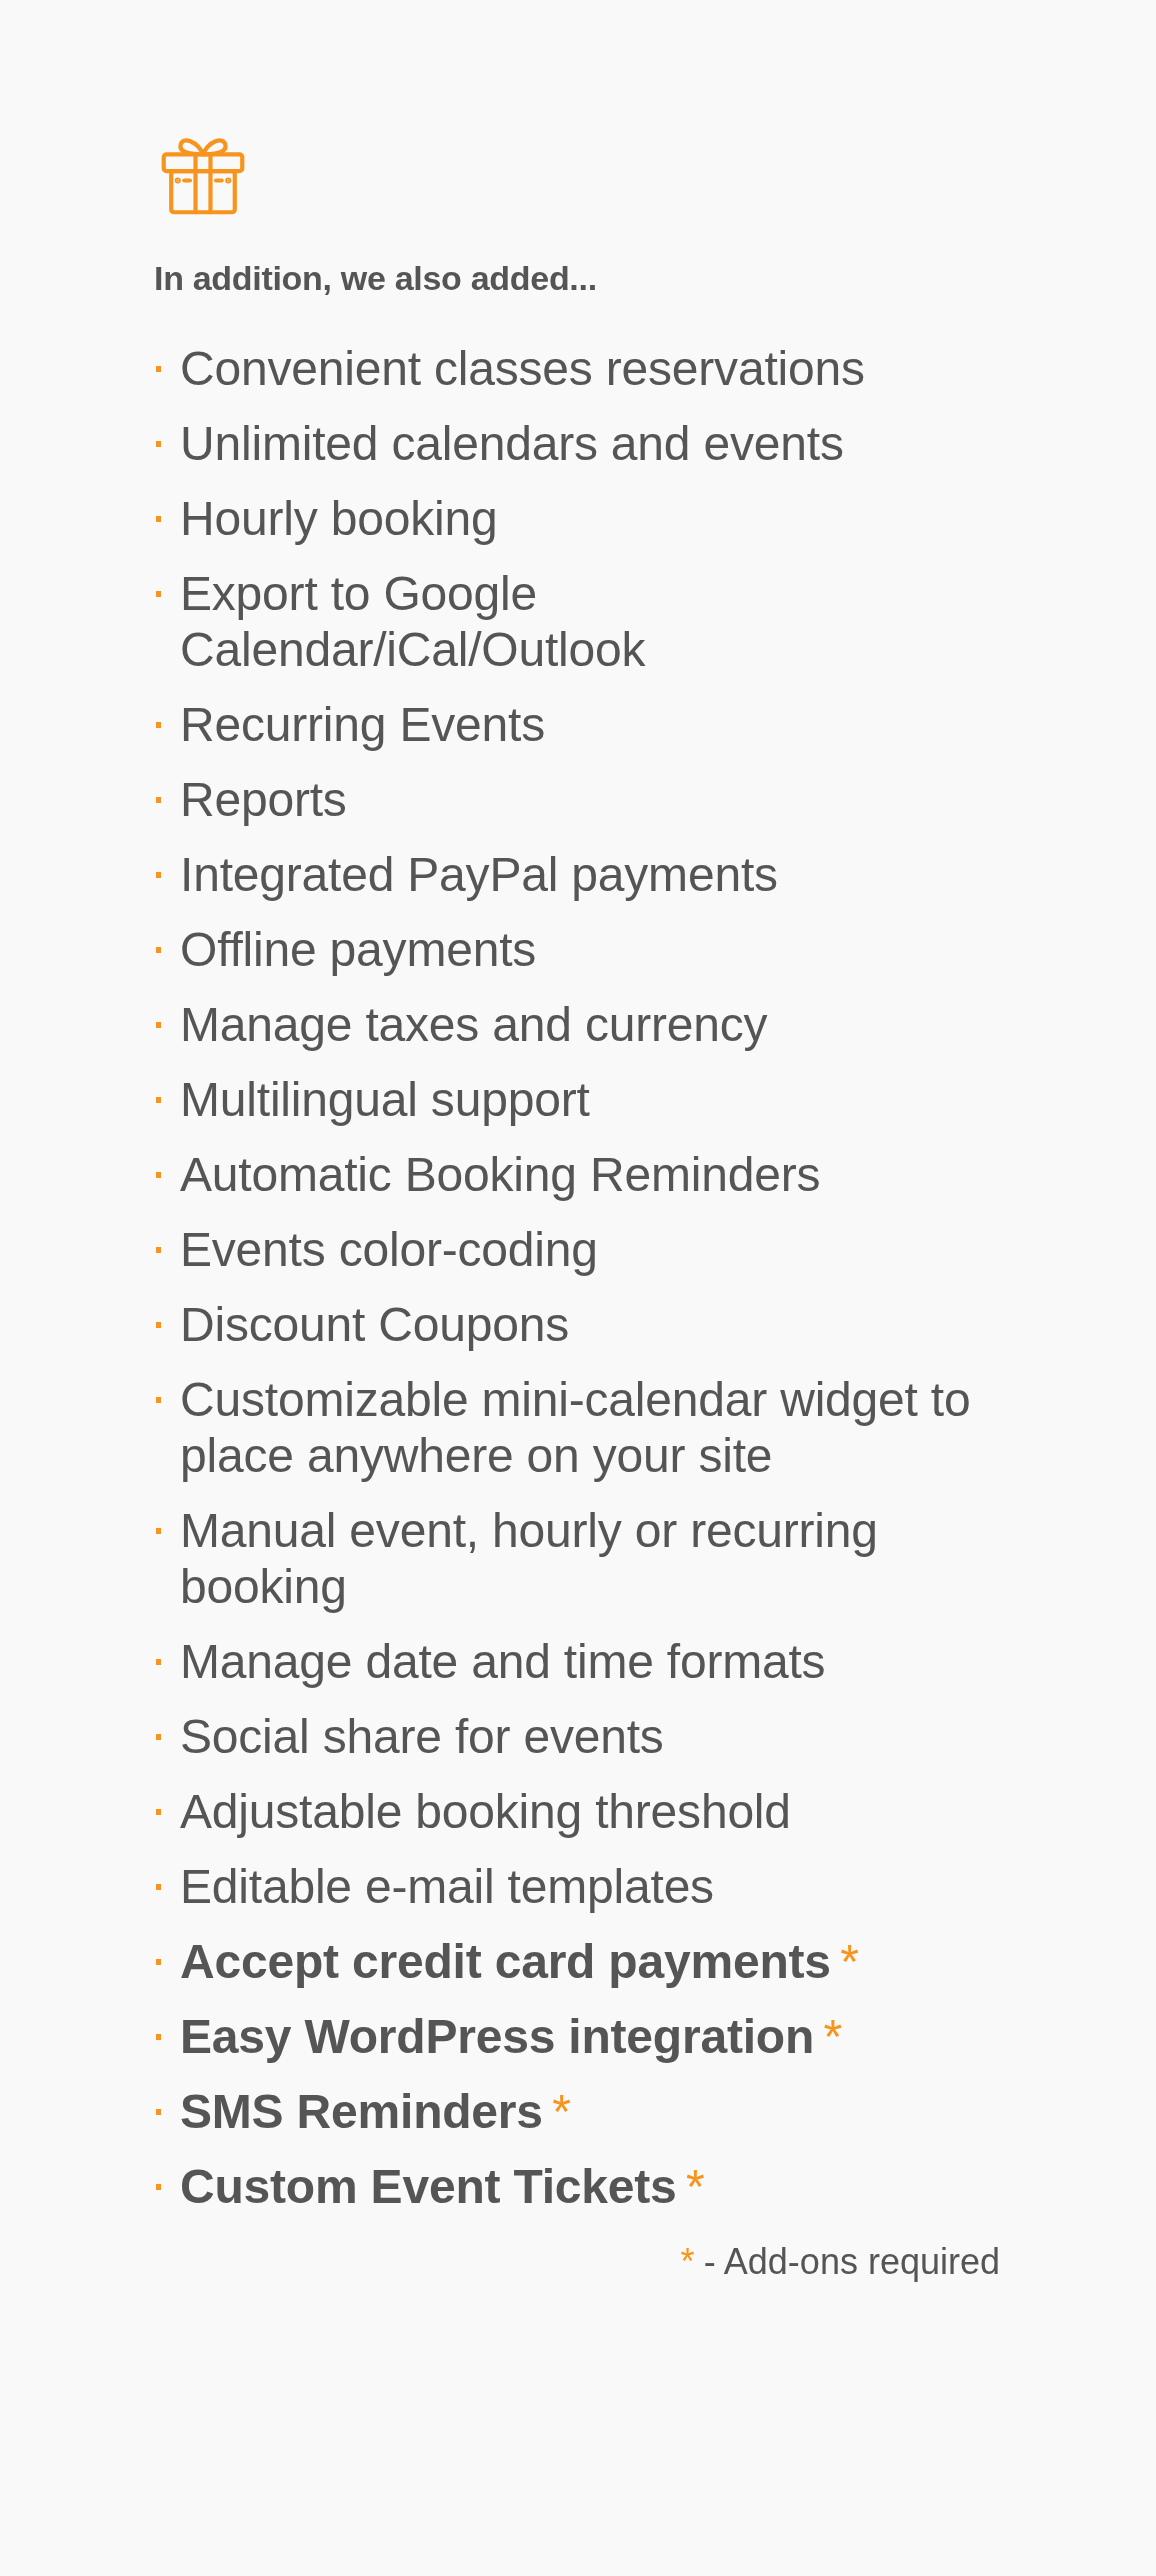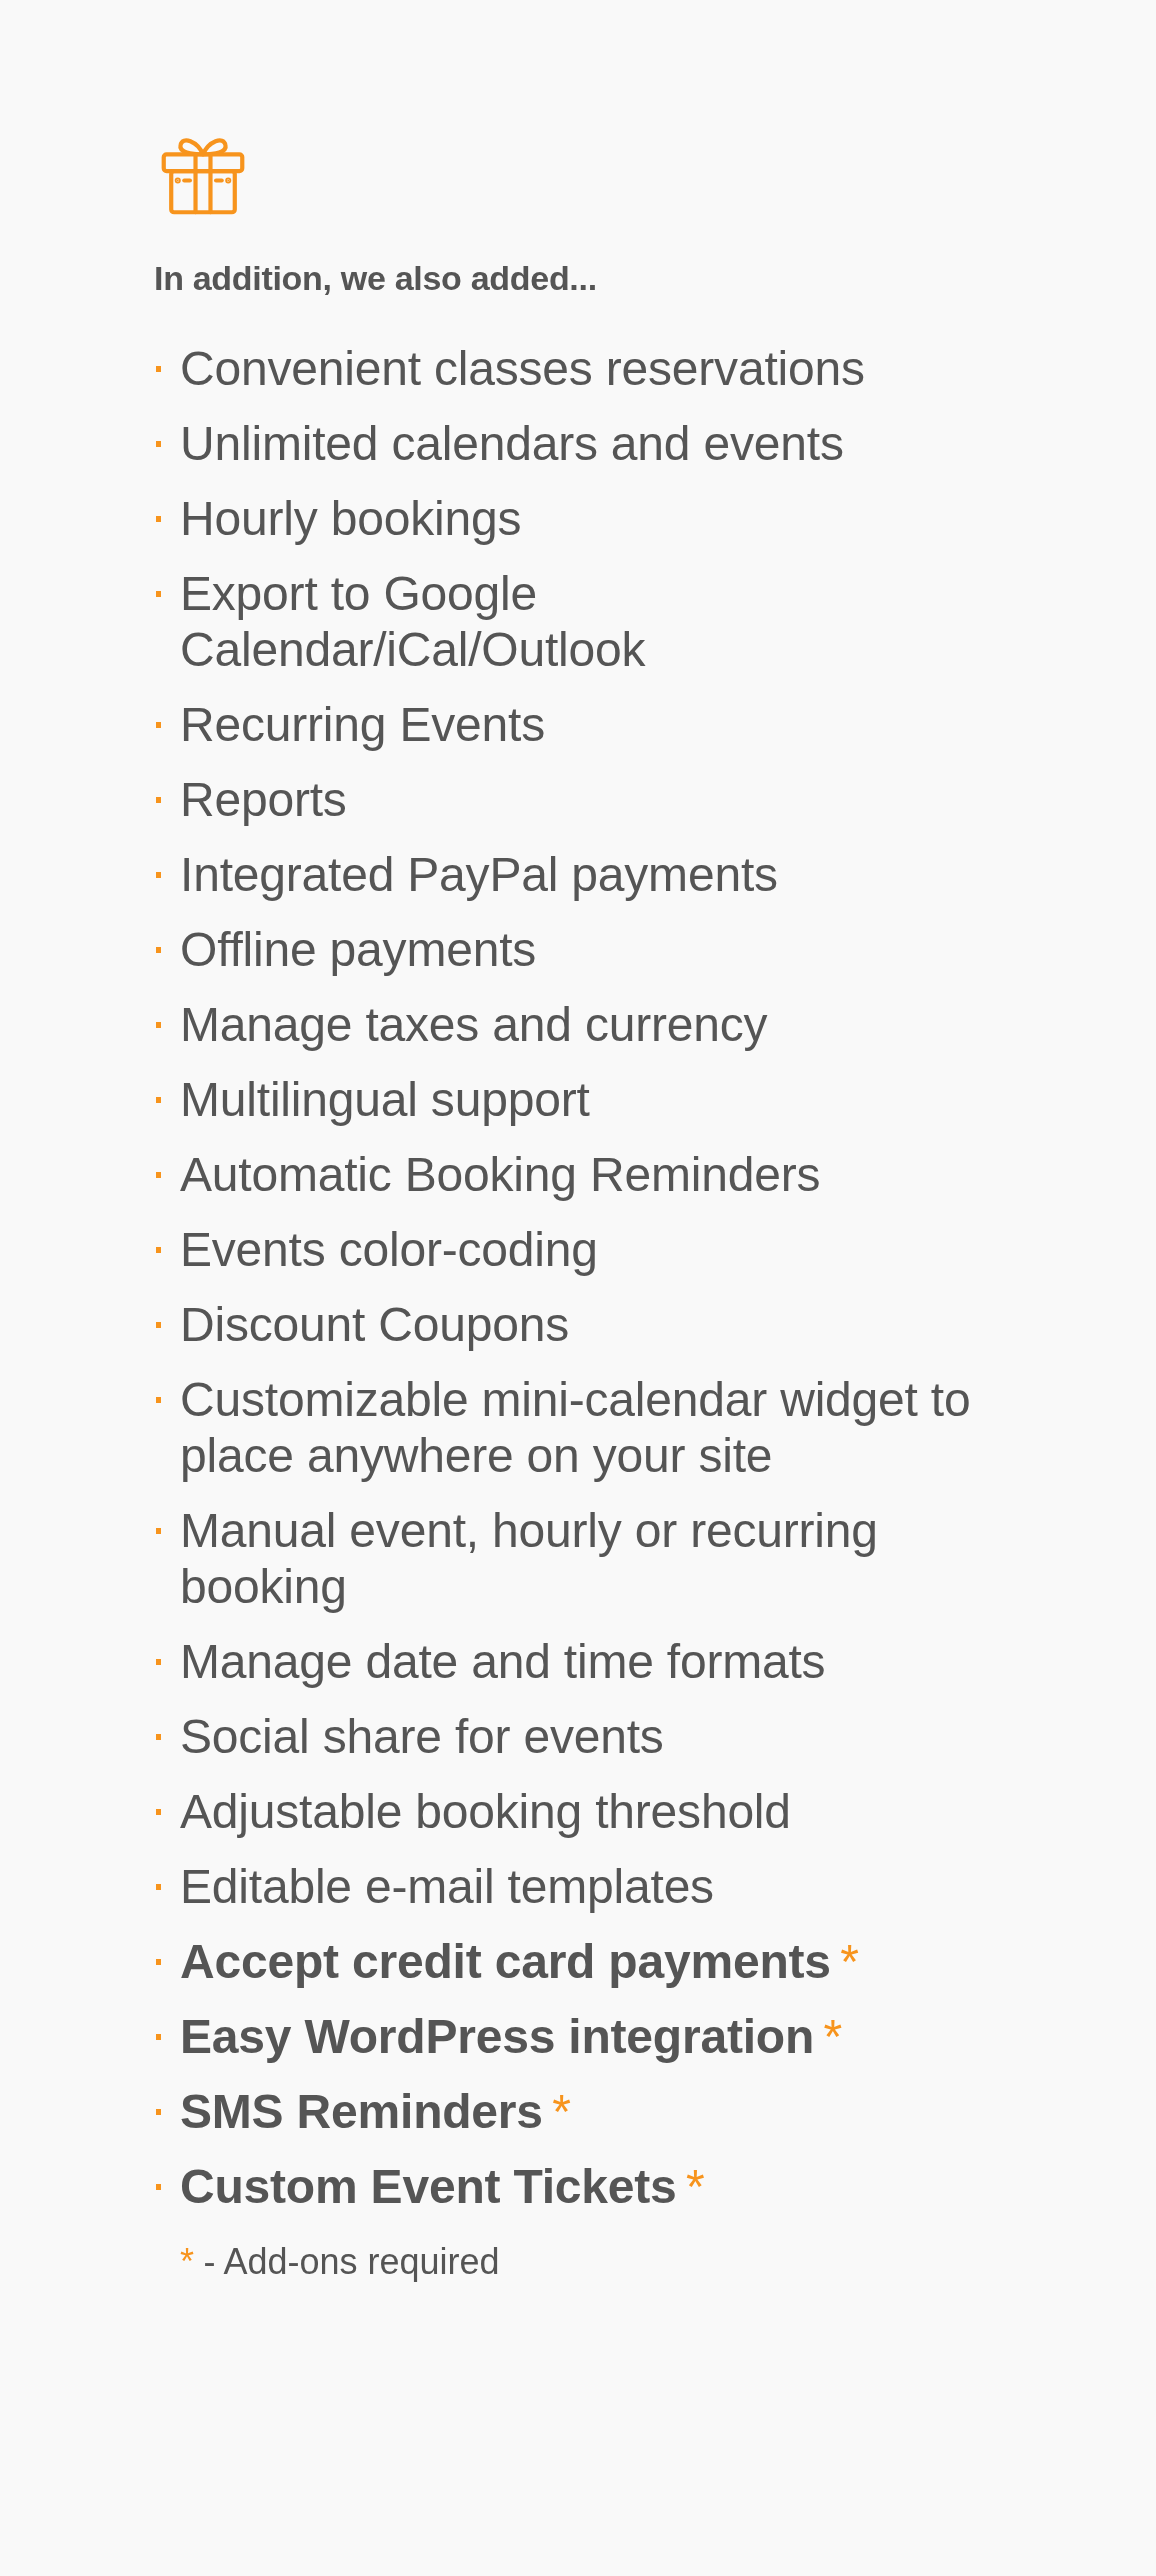--- a/index.html
+++ b/index.html
@@ -18,21 +18,21 @@
   ul { list-style:none; margin:0; padding:0; position:absolute; top:211px; left:0; width:846px; }
   li {
     position:relative; padding-left:26px; font-size:48px; line-height:56px;
     margin-bottom:19px; font-weight:400; color:#555555; letter-spacing:-0.2px;
   }
   li .bullet {
     position:absolute; left:1.9px; top:25.4px; width:5.6px; height:5.6px; background:#f7941d;
   }
   li.bold { font-weight:700; }
   li .star { color:#f7941d; font-weight:400; margin-left:9.4px; }
-  .note { padding-left:26px; font-size:36px; line-height:56px; color:#555555; }
+  .note { padding-left:26px; font-size:36px; line-height:56px; color:#555555;text-align:right; }
   .note .star { color:#f7941d; margin-right:9.4px; }
 </style>
 </head>
 <body>
 
 <div class="wrap">
   <svg class="gift" viewBox="0 0 92 92" fill="none" stroke="#f7941d" stroke-width="4.5" stroke-linejoin="round" stroke-linecap="round">
     <path d="M46 26 C40 12 24 6 22 16 C20 24 34 26 46 26 Z"></path>
     <path d="M46 26 C52 12 68 6 70 16 C72 24 58 26 46 26 Z"></path>
     <rect x="4" y="26" width="84" height="18" rx="3"></rect>
@@ -43,21 +43,21 @@
     <line x1="60" y1="54" x2="66" y2="54"></line>
     <circle cx="19" cy="54" r="1" fill="#f7941d"></circle>
     <circle cx="73" cy="54" r="1" fill="#f7941d"></circle>
   </svg>
 
   <h2>In addition, we also added...</h2>
 
   <ul id="feature-list">
       <li><span class="bullet"></span><span>Convenient classes reservations</span></li>
       <li><span class="bullet"></span><span>Unlimited calendars and events</span></li>
-      <li><span class="bullet"></span><span>Hourly bookings</span></li>
+      <li><span class="bullet"></span><span>Hourly booking</span></li>
       <li><span class="bullet"></span><span>Export to Google Calendar/iCal/Outlook</span></li>
       <li><span class="bullet"></span><span>Recurring Events</span></li>
       <li><span class="bullet"></span><span>Reports</span></li>
       <li><span class="bullet"></span></li>
       <li><span class="bullet"></span><span>Integrated PayPal payments</span></li>
       <li><span class="bullet"></span><span>Offline payments</span></li>
       <li><span class="bullet"></span><span>Manage taxes and currency</span></li>
       <li><span class="bullet"></span><span>Multilingual support</span></li>
       <li><span class="bullet"></span><span>Automatic Booking Reminders</span></li>
       <li><span class="bullet"></span><span>Events color-coding</span></li>

